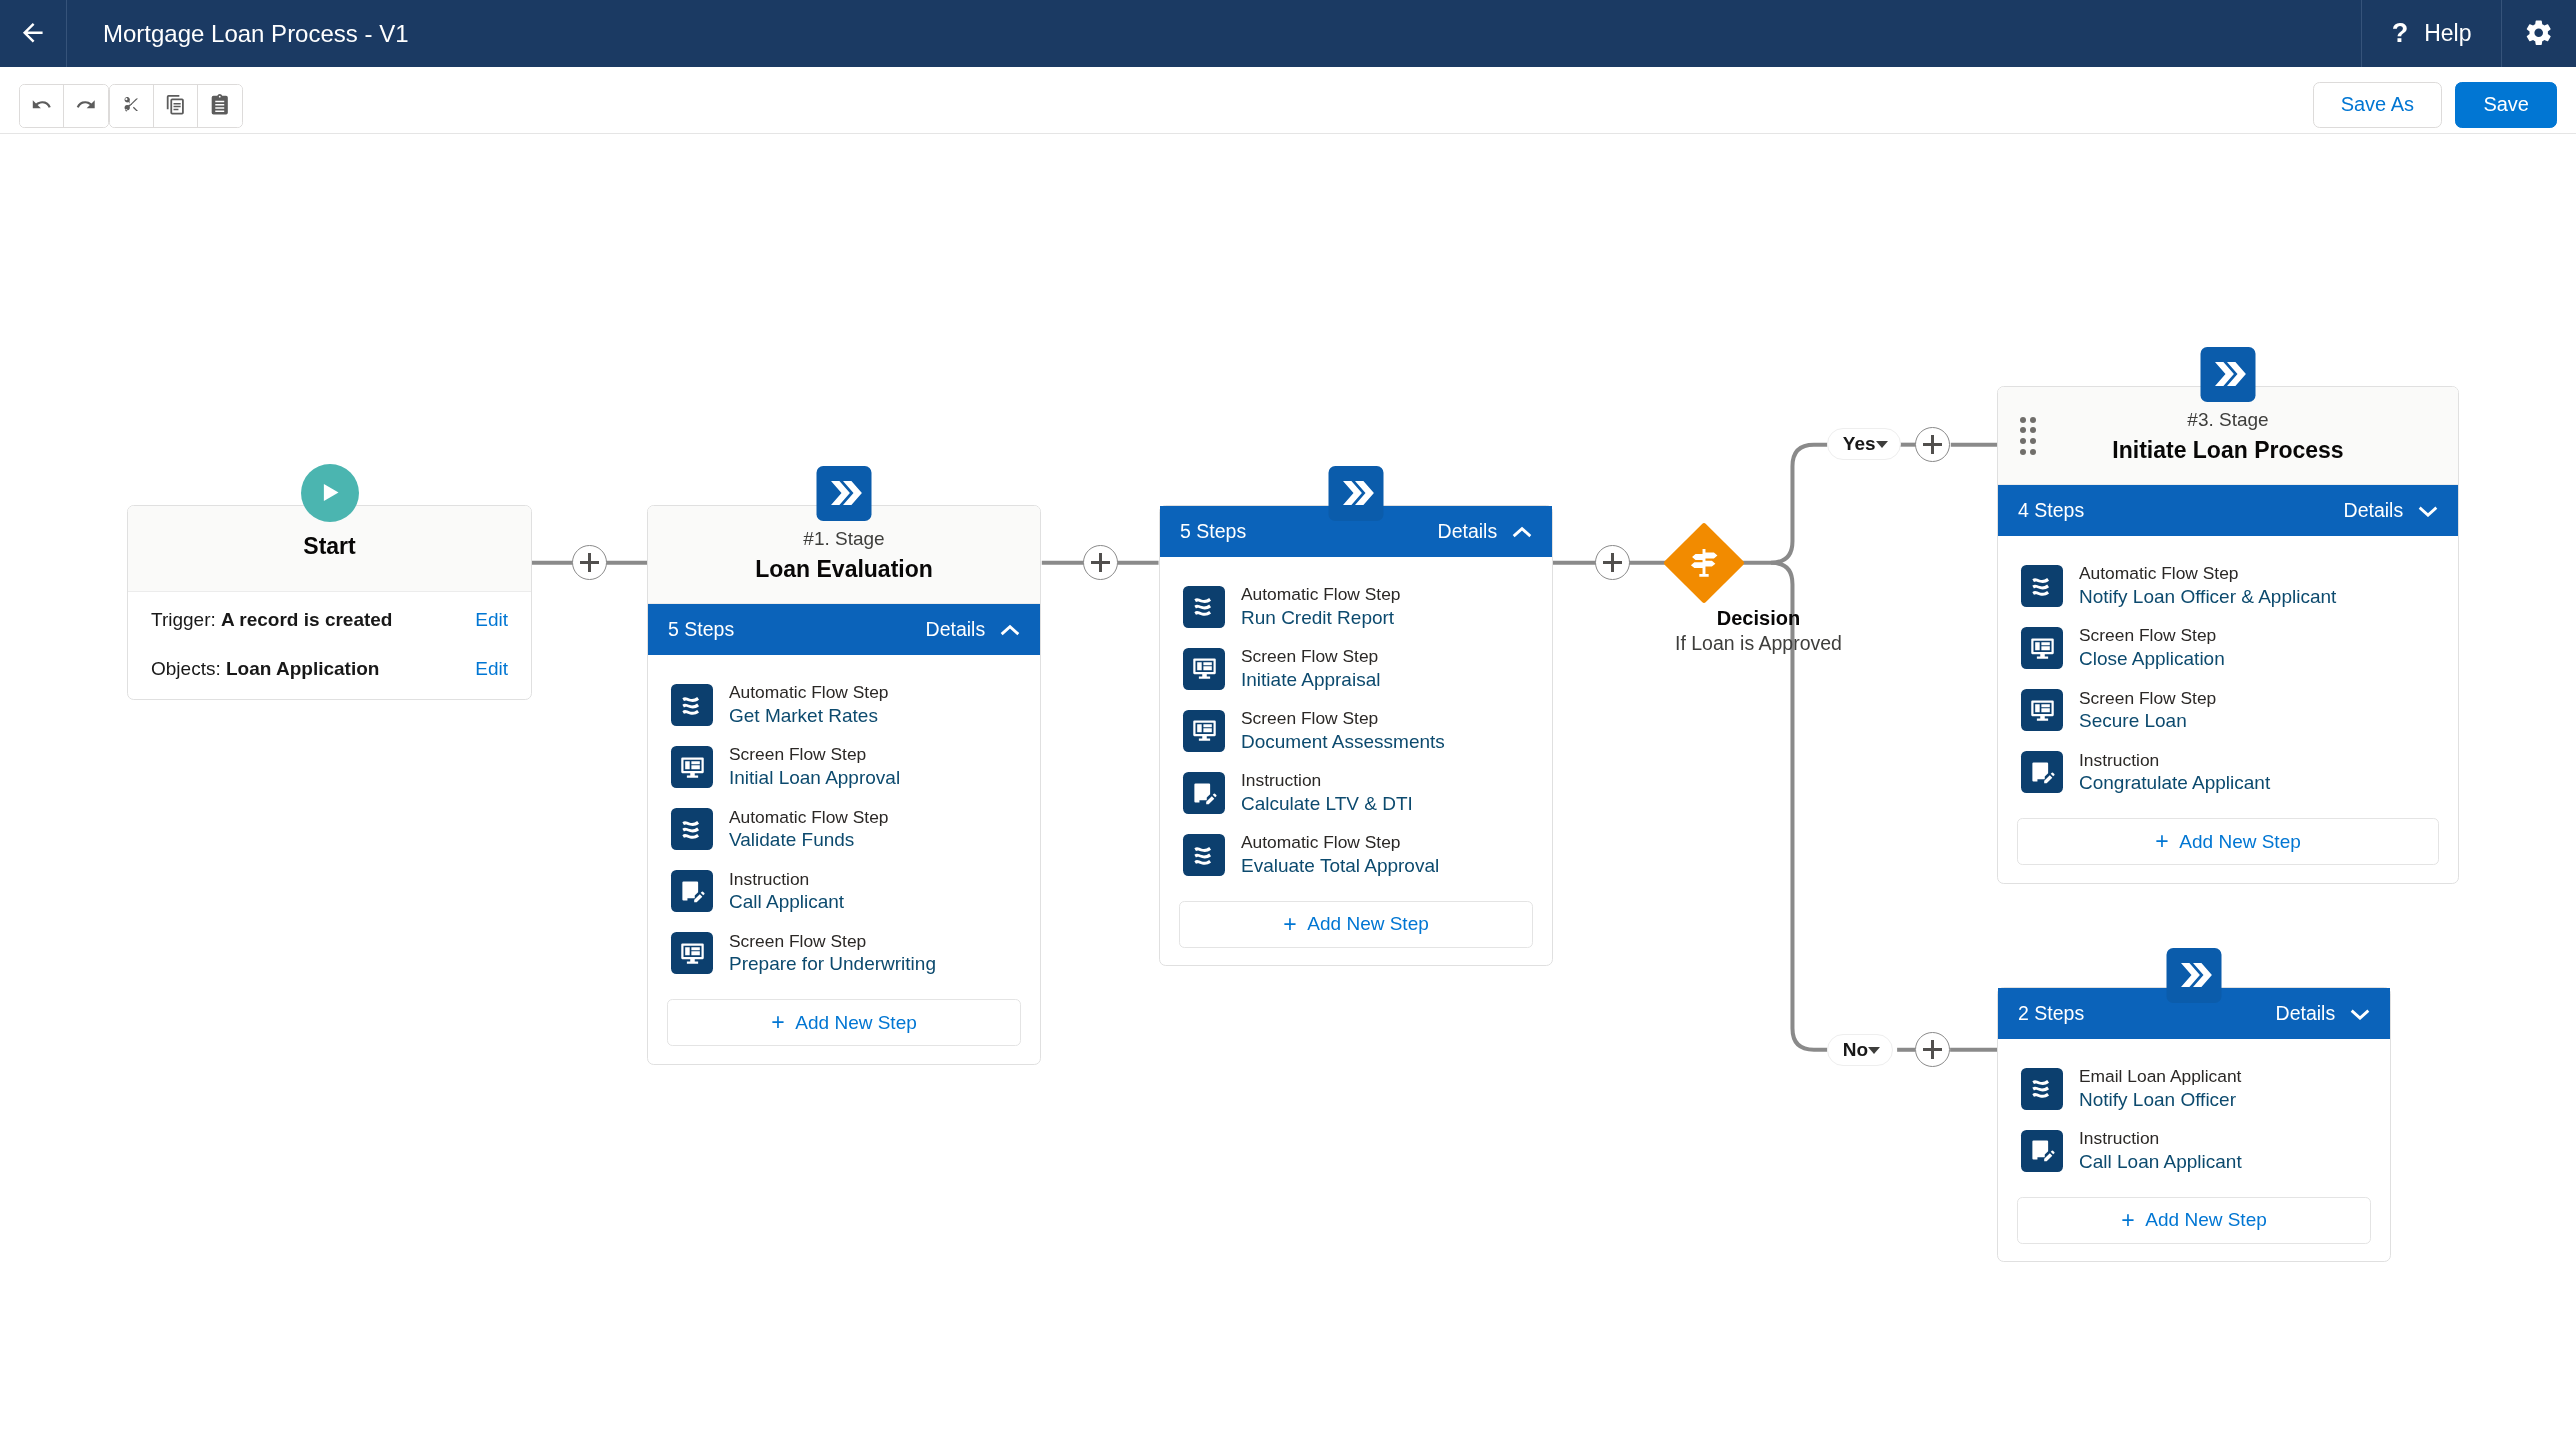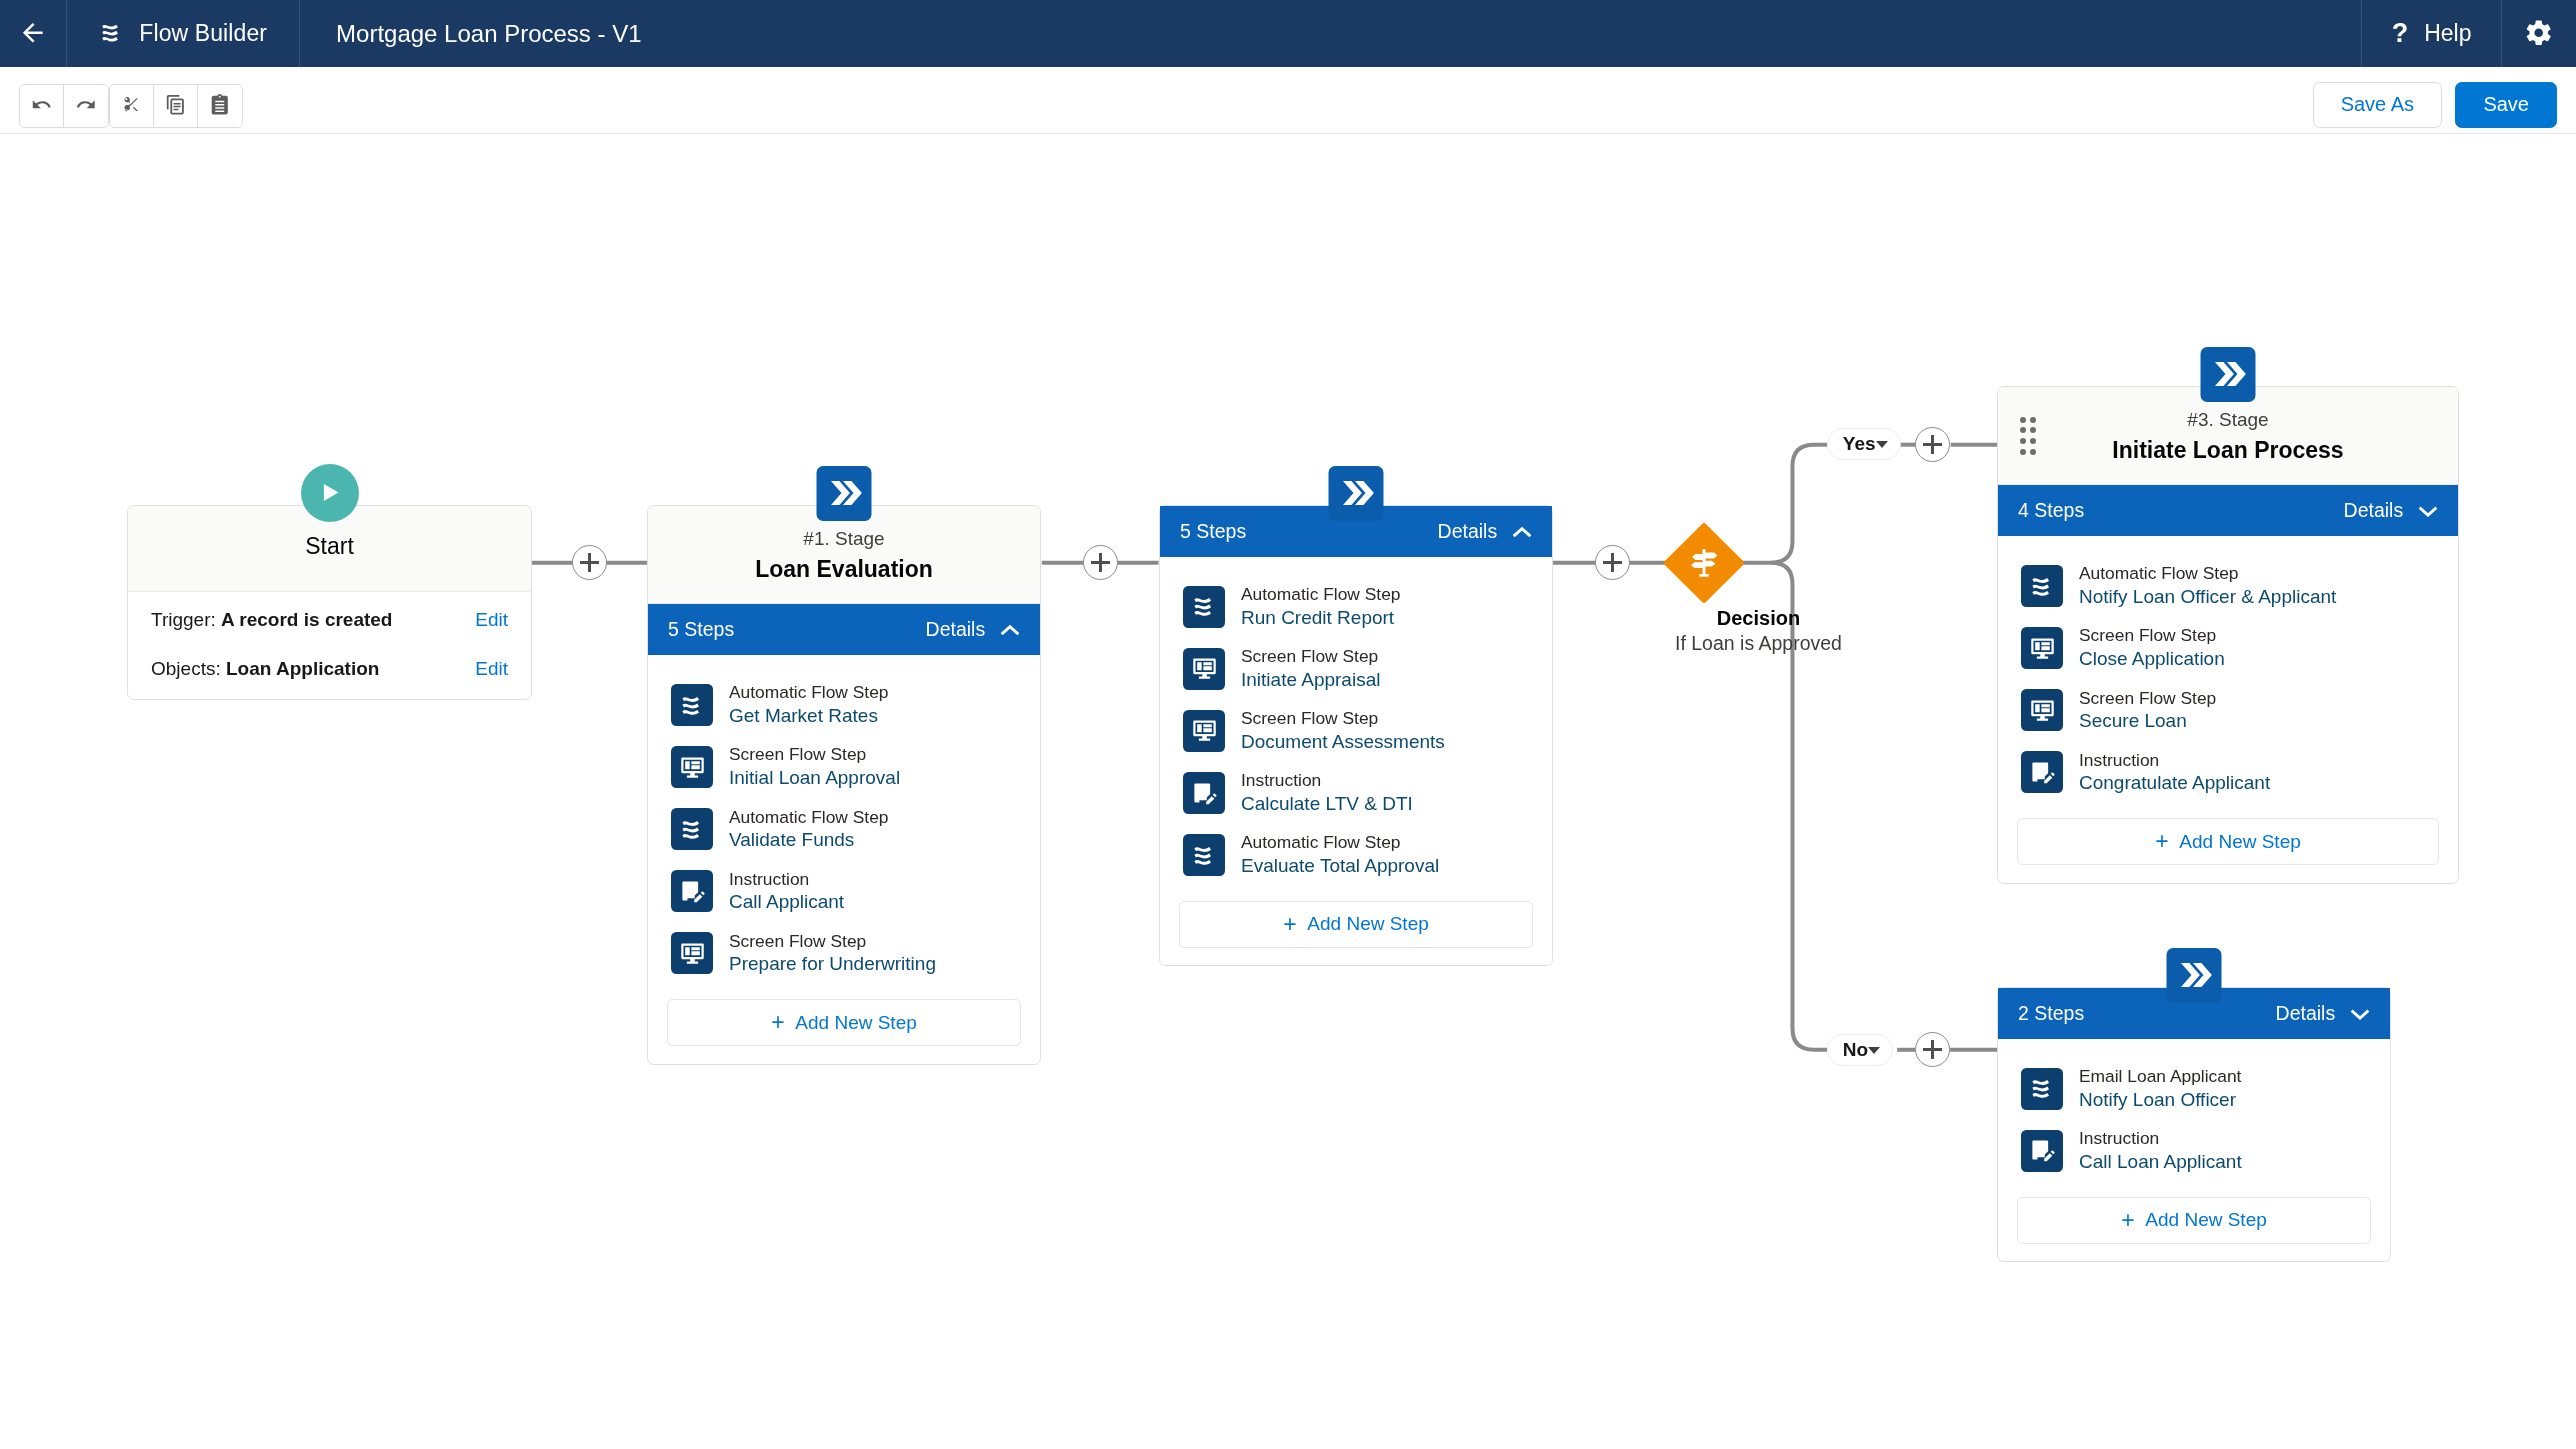--- a/index.html
+++ b/index.html
@@ -189,21 +189,21 @@
   
   .start-body { padding: 4px 0 5.4px; }
   .start-row {
     display: flex; align-items: center; justify-content: space-between;
     padding: 13.4px 23px;
     font-size: 19px; color: #080707;
   }
   .start-row .lbl { color: #181818; }
   .start-row .lbl b { font-weight: bold; }
   .start-row .edit { color: #0176d3; font-size: 19px; cursor: pointer; }
-  .start-title { font-size: 23px; color: #080707; text-align: center; padding: 27px 0 31px; }
+  .start-title { font-size: 23px; color: #080707; text-align: center; padding: 27px 0 31px; font-weight: bold; }
 
   
   .decision { position: absolute; z-index: 5; }
   .diamond {
     width: 58px; height: 58px; background: #f28b00;
     transform: rotate(45deg);
     display: flex; align-items: center; justify-content: center;
     border-radius: 2.7px;
   }
   .diamond > svg { transform: rotate(-45deg); width: 35px; height: 35px; fill: #ffffff; }
@@ -214,30 +214,20 @@
 </head>
 <body>
 
 <div class="topbar">
   <div class="tb-cell tb-back">
     <span>
       <svg viewBox="0 0 24 24">
           <path fill="#fff" d="M20 11H7.8l5.6-5.6L12 4l-8 8 8 8 1.4-1.4L7.8 13H20z"></path>
         </svg>
     </span>
-  </div>
-  <div class="tb-cell tb-flowbuilder">
-    <span>
-      <svg width="25.5" height="25.5" viewBox="0 0 24 24">
-        <path fill="#fff" d="M3 5.6c2.2-1.9 4.4-.4 6.6.3 2.2.7 4.4.2 6.6-1.4l1.6 2.4c-2.6 1.9-5.3 2.4-8 1.6C7.7 7.8 5.9 6.9 4.4 8z"></path>
-        <path fill="#fff" d="M3 11.3c2.2-1.9 4.4-.4 6.6.3 2.2.7 4.4.2 6.6-1.4l1.6 2.4c-2.6 1.9-5.3 2.4-8 1.6-2.1-.7-3.9-1.6-5.4-.5z"></path>
-        <path fill="#fff" d="M3 17c2.2-1.9 4.4-.4 6.6.3 2.2.7 4.4.2 6.6-1.4l1.6 2.4c-2.6 1.9-5.3 2.4-8 1.6-2.1-.7-3.9-1.6-5.4-.5z"></path>
-      </svg>
-    </span>
-    <span class="fb-label">Flow Builder</span>
   </div>
   <div class="tb-cell tb-title">Mortgage Loan Process - V1</div>
   <div class="tb-cell tb-spacer"></div>
   <div class="tb-cell tb-help">
     <span class="q">?</span>
     <span class="hl">Help</span>
   </div>
   <div class="tb-cell tb-gear">
     <span>
       <svg viewBox="0 0 24 24">

